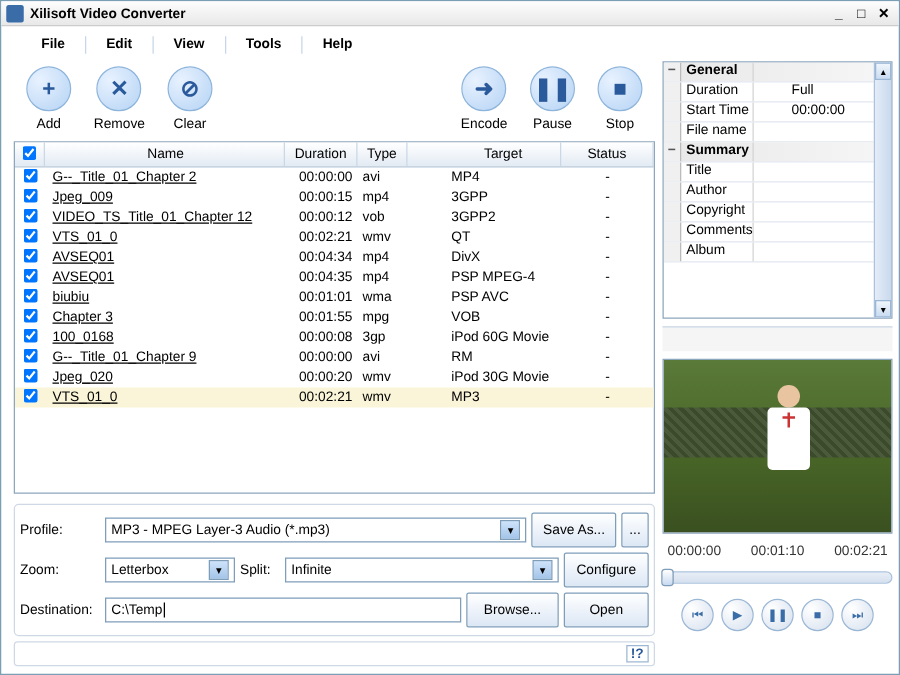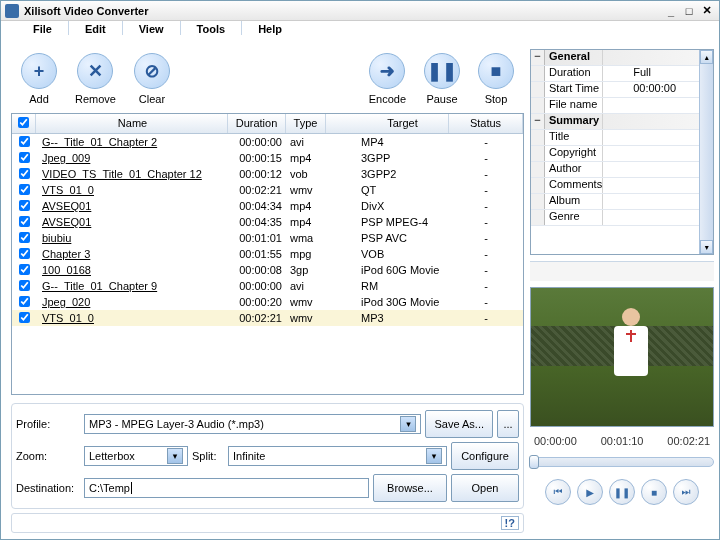--- a/index.html
+++ b/index.html
@@ -1,21 +1,21 @@
 <!DOCTYPE html>
 <html><head>
 <meta charset="utf-8">
 <style>
 * { box-sizing: border-box; margin: 0; padding: 0; font-family: Tahoma, Arial, sans-serif; font-size: 11px; }
 body { background: #fff; width: 720px; height: 540px; overflow: hidden; border: 1px solid #7a9fb5; }
 .titlebar { height: 20px; background: linear-gradient(to bottom, #fdfdfd, #e8e8e8); display: flex; align-items: center; padding: 0 4px; border-bottom: 1px solid #ccc; }
 .titlebar .icon { width: 14px; height: 14px; background: #3a6da8; border-radius: 2px; margin-right: 5px; }
 .titlebar .title { font-weight: bold; flex: 1; }
 .titlebar .winbtn { width: 16px; height: 14px; margin-left: 2px; display: flex; align-items: center; justify-content: center; font-family: Arial; font-weight: bold; cursor: pointer; }
-.menubar { height: 22px; display: flex; align-items: flex-start; padding: 0 20px; gap: 4px; }
+.menubar { height: 22px; display: flex; align-items: flex-end; padding: 0 20px; gap: 4px; }
 .menubar .menuitem { padding: 2px 12px; font-weight: bold; cursor: pointer; }
 .menubar .sep { width: 1px; height: 14px; background: #c6d6e8; }
 .content { display: flex; padding: 6px 10px 10px 10px; gap: 6px; }
 .left { flex: 1; display: flex; flex-direction: column; }
 .toolbar { display: flex; gap: 30px; padding: 4px 10px 8px 10px; }
 .toolgroup { display: flex; gap: 18px; }
 .toolbtn { display: flex; flex-direction: column; align-items: center; gap: 4px; cursor: pointer; }
 .toolbtn .circle { width: 36px; height: 36px; border-radius: 50%; background: radial-gradient(circle at 30% 30%, #e8f2ff, #b5d3f4); border: 1px solid #8db4db; display: flex; align-items: center; justify-content: center; }
 .toolbtn .glyph { color: #2a5a9b; font-size: 18px; font-weight: bold; }
 .spacer { flex: 1; }
@@ -318,41 +318,36 @@
             <div class="plabel">Summary</div>
             <div class="pval"></div>
           </div>
           <div class="proprow">
             <div class="expand"></div>
             <div class="plabel">Title</div>
             <div class="pval"></div>
           </div>
           <div class="proprow">
             <div class="expand"></div>
+            <div class="plabel">Author</div>
+            <div class="pval"></div>
+          </div>
+          <div class="proprow">
+            <div class="expand"></div>
             <div class="plabel">Copyright</div>
             <div class="pval"></div>
           </div>
           <div class="proprow">
             <div class="expand"></div>
-            <div class="plabel">Author</div>
-            <div class="pval"></div>
-          </div>
-          <div class="proprow">
-            <div class="expand"></div>
             <div class="plabel">Comments</div>
             <div class="pval"></div>
           </div>
           <div class="proprow">
             <div class="expand"></div>
             <div class="plabel">Album</div>
-            <div class="pval"></div>
-          </div>
-          <div class="proprow">
-            <div class="expand"></div>
-            <div class="plabel">Genre</div>
             <div class="pval"></div>
           </div>
         </div>
       <div class="propscroll">
         <div class="scarr">▴</div>
         <div class="strack"></div>
         <div class="scarr">▾</div>
       </div>
     </div>
     <div class="propfoot"></div>

